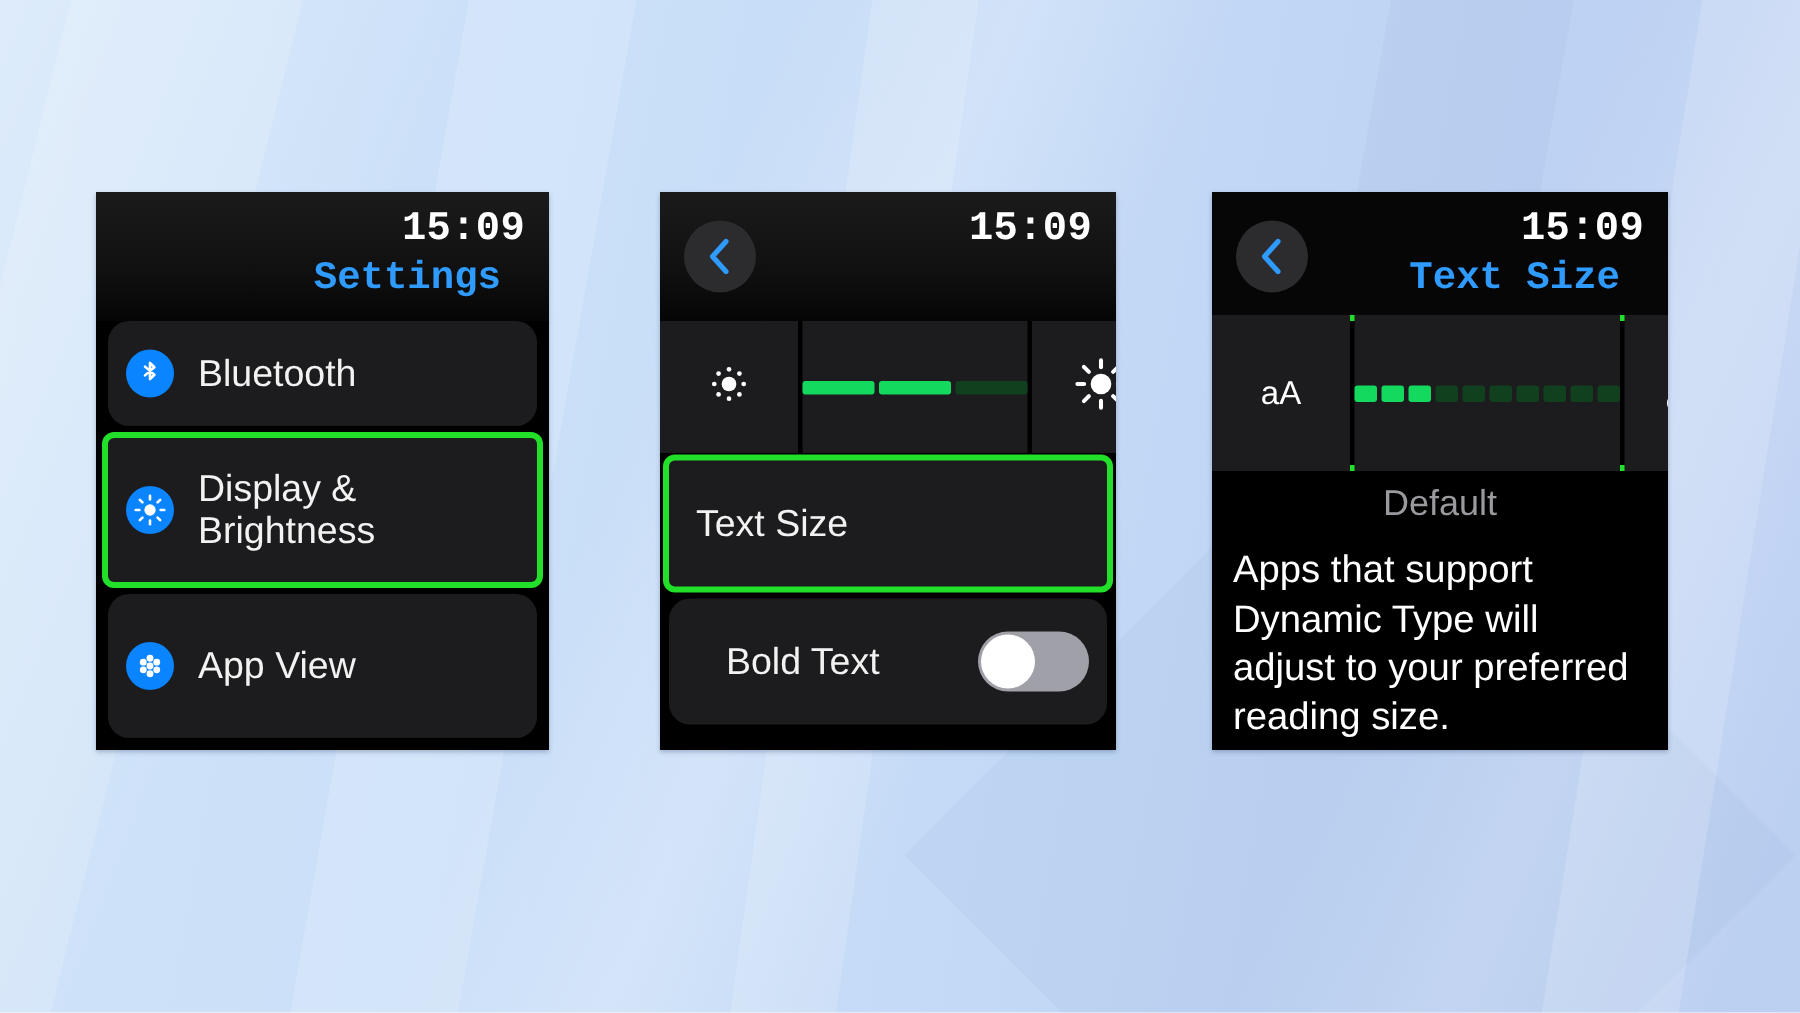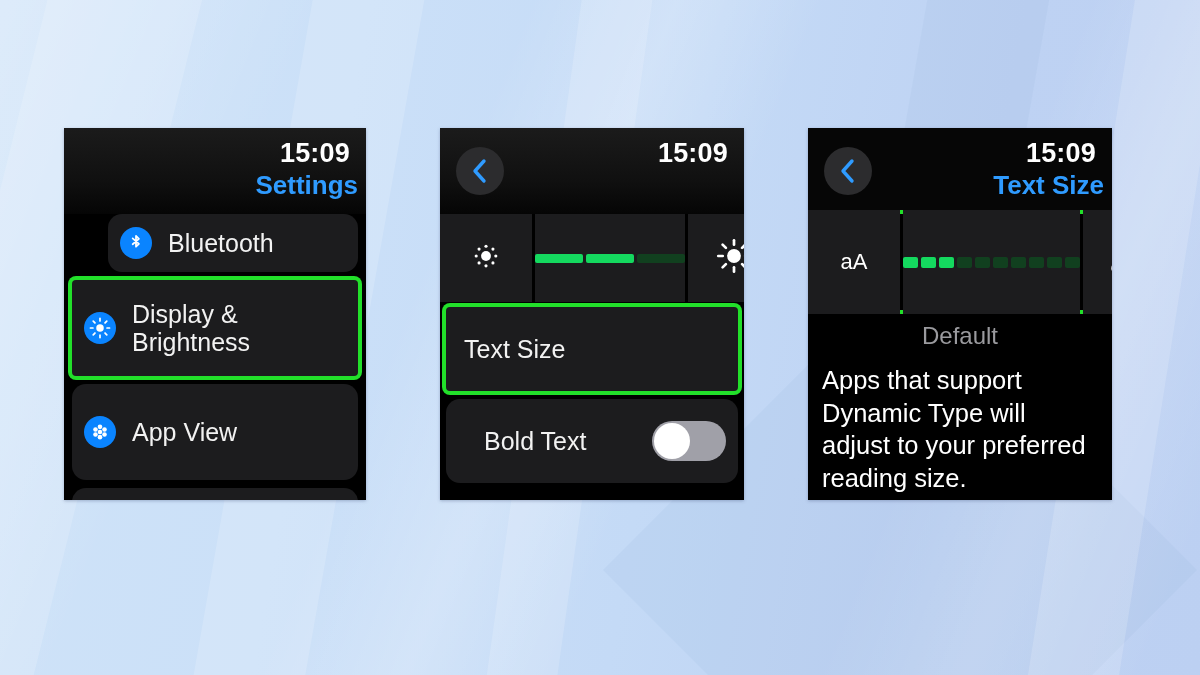--- a/index.html
+++ b/index.html
@@ -35,31 +35,32 @@
   #watch-settings   { left: 64px;  top: 128px; width: 302px; height: 372px; }
   #watch-display    { left: 440px; top: 128px; width: 304px; height: 372px; }
   #watch-textsize   { left: 808px; top: 128px; width: 304px; height: 372px; }
 
   
   .statusbar {
     position: relative;
     height: 86px;
     padding: 0 12px;
     background: linear-gradient(180deg, #1b1b1b 0%, #101010 62%, #050505 100%);
+    font-family: Liberation Mono, monospace;
   }
   .statusbar.plain { background: #060606; }
   .status-time {
     position: absolute; right: 16px; top: 10px;
     color: #ffffff;
     font-size: 27px;
     font-weight: bold;
     letter-spacing: 0.2px;
   }
   .status-title {
-    position: absolute; right: 8px; top: 42px;
+    position: absolute; right: 32px; top: 42px;
     color: #2f9bff;
     font-size: 26px;
     font-weight: bold;
     max-width: 232px;
     white-space: nowrap;
     overflow: hidden;
     text-align: right;
   }
   .back-btn {
     position: absolute;
@@ -77,21 +78,21 @@
   .row {
     position: relative;
     background: #1c1c1e;
     border-radius: 14px;
     margin-bottom: 8px;
     display: flex;
     align-items: center;
     padding: 0 12px;
     cursor: pointer;
   }
-  .row-h1 { height: 58px; margin-left: 36px; }
+  .row-h1 { height: 70px; }
   .row-h2 { height: 96px; }
   .row-label {
     color: #f2f2f2;
     font-size: 25px;
     font-weight: 500;
     margin-left: 16px;
     line-height: 1.14;
   }
   .icon-circle {
     width: 32px; height: 32px;

